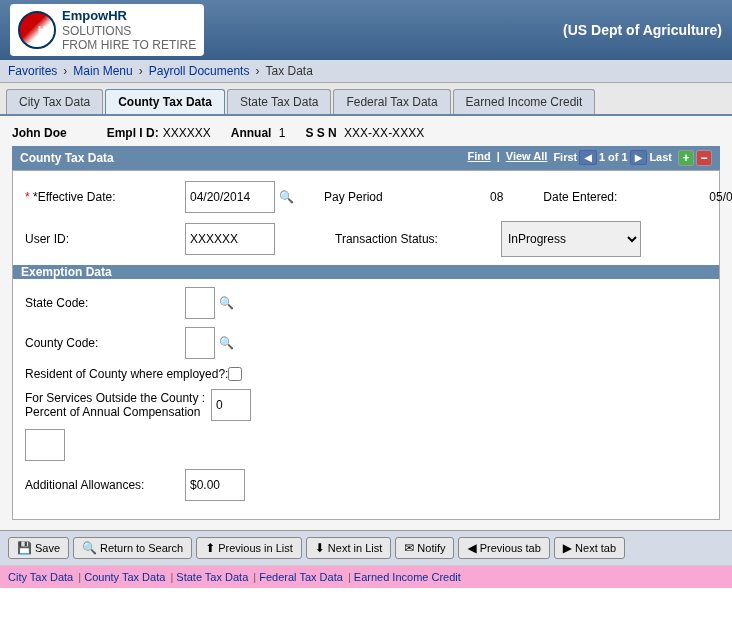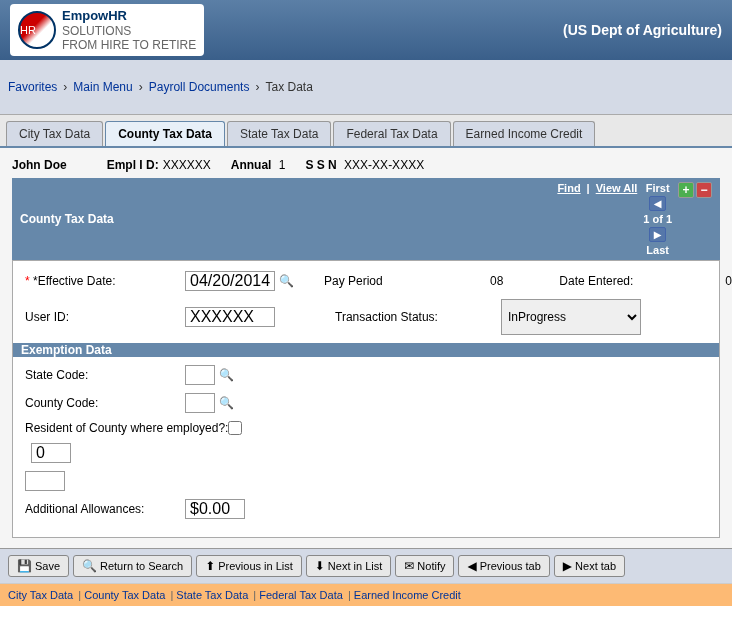--- a/index.html
+++ b/index.html
@@ -36,31 +36,31 @@
       color: #666;
     }
     .logo-circle {
       width: 38px;
       height: 38px;
       border-radius: 50%;
       background: linear-gradient(135deg, #c00 40%, #fff 60%);
       border: 2px solid #003366;
       display: flex;
       align-items: center;
-      justify-content: flex-start;
+      justify-content: flex-end;
       color: #fff;
-      font-weight: normal;
+      font-weight: bold;
       font-size: 11px;
       margin-right: 6px;
     }
 
     
     .nav-bar {
       background: #d4dae6;
-      padding: 20px 8px;
+      padding: 4px 8px;
       font-size: 12px;
       color: #333;
       display: flex;
       align-items: center;
       gap: 4px;
       border-bottom: 1px solid #aaa;
     }
     .nav-bar span { color: #333; }
     .nav-bar a { color: #003399; text-decoration: none; }
     .nav-separator { color: #666; margin: 0 2px; }
@@ -123,21 +123,20 @@
       align-items: flex-start;
       gap: 6px;
       font-size: 11px;
     }
     .section-header-right a { color: #fff; text-decoration: underline; cursor: pointer; }
     .nav-controls {
       display: flex;
       align-items: center;
       gap: 2px;
       font-size: 11px;
-      flex-direction: column;
     }
     .nav-btn {
       background: #5577aa;
       border: 1px solid #4466aa;
       color: #fff;
       padding: 1px 4px;
       cursor: pointer;
       font-size: 10px;
       border-radius: 2px;
     }
@@ -168,22 +167,22 @@
     }
     .form-label {
       font-weight: normal;
       color: #000;
       min-width: 160px;
     }
     .required-star { color: red; }
     .form-input {
       border: 1px solid #999;
       padding: 2px 4px;
-      font-size: 16px;
-      height: 20px;
+      font-size: 12px;
+      height: 32px;
     }
     .search-icon {
       display: inline-block;
       margin-left: 4px;
       cursor: pointer;
       font-size: 12px;
     }
 
     
     .sub-section-header {
@@ -229,21 +228,21 @@
       background: #e8e8e8;
       border-radius: 3px;
       cursor: pointer;
       font-size: 11px;
       color: #000;
     }
     .toolbar-icon { font-size: 12px; }
 
     
     .footer-links {
-      background: #fdba74;
+      background: #f9a8d4;
       padding: 5px 8px;
       font-size: 11px;
       border-top: 1px solid #ccc;
     }
     .footer-links a { color: #003399; text-decoration: none; margin-right: 2px; }
     .footer-links span { color: #666; }
   </style>
 </head>
 <body>
 
@@ -313,21 +312,21 @@
   <div class="form-section">
 
     <div class="form-row">
       <span class="form-label">
         <span class="required-star">*</span>
         <span>*Effective Date:</span>
       </span>
       <input class="form-input" type="text" style="width: 90px;" value="04/20/2014">
       <span class="search-icon">🔍</span>
       <span style="margin-left:30px;" class="form-label">Pay Period</span>
-      <span style="margin-left:6px;margin-right:56px;">08</span>
+      <span style="margin-left:6px;margin-right:40px;">08</span>
       <span class="form-label">Date Entered:</span>
       <span style="margin-left:6px;">05/01/2014</span>
     </div>
 
     <div class="form-row">
       <span class="form-label">User ID:</span>
       <input class="form-input" type="text" style="width: 90px;" value="XXXXXX">
       <span style="margin-left:60px;" class="form-label">Transaction Status:</span>
       <select class="form-select" style="margin-left:6px;">
         <option>InProgress</option>
@@ -349,20 +348,24 @@
       <input class="form-input" type="text" style="width: 30px;">
       <span class="search-icon">🔍</span>
     </div>
 
     <div class="form-row">
       <span class="form-label">Resident of County where employed?:</span>
       <input class="form-checkbox" type="checkbox" style="">
     </div>
 
     <div class="form-row">
+      <div style="display:flex;flex-direction:column;min-width:160px;">
+        <span>For Services Outside the County :</span>
+        <span>Percent of Annual Compensation</span>
+      </div>
       <input class="form-input" type="text" style="width: 40px; margin-left: 6px;" value="0">
     </div>
 
     <div class="form-row">
       <input class="form-input" type="text" style="width: 40px;">
     </div>
 
     <div class="form-row">
       <span class="form-label">Additional Allowances:</span>
       <input class="form-input" type="text" style="width: 60px;" value="$0.00">

